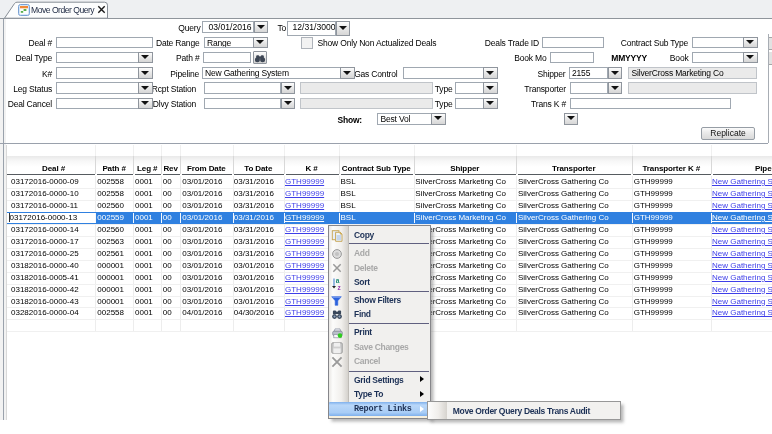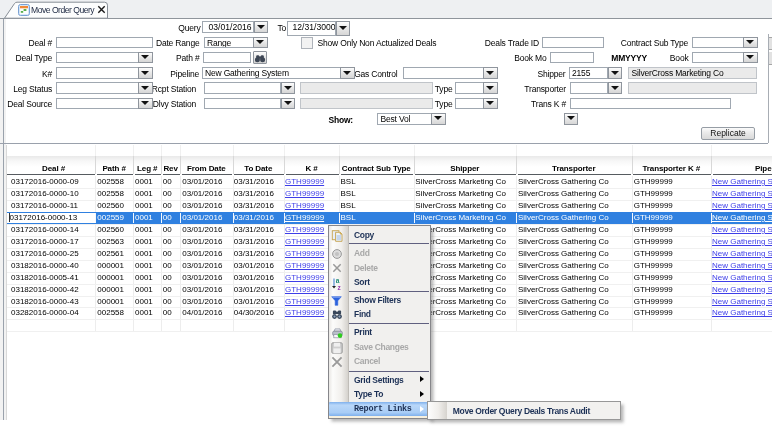--- a/index.html
+++ b/index.html
@@ -136,39 +136,39 @@
 <div class="cb" style="left:454.5px;top:82.4px;width:43.0px;height:11.5px;">
     <div class="cbt" style=""></div>
     <div class="cba"></div>
   </div>
 <div class="lbl" style="right:206px;top:83.9px;">Transporter</div>
 <div class="cb" style="left:569.5px;top:82.4px;width:52.5px;height:11.5px;">
     <div class="cbt" style=""></div>
     <div class="cba"></div>
   </div>
 <div class="gry" style="left:627.5px;top:82.4px;width:129.5px;"></div>
-<div class="lbl" style="right:720px;top:99.2px;">Deal Source</div>
+<div class="lbl" style="right:720px;top:99.2px;">Deal Cancel</div>
 <div class="cb" style="left:56px;top:97.7px;width:96.5px;height:11.5px;">
     <div class="cbt" style=""></div>
     <div class="cba"></div>
   </div>
 <div class="lbl" style="right:576px;top:99.2px;">Dlvy Station</div>
 <div class="cb" style="left:203.5px;top:97.7px;width:91.5px;height:11.5px;">
     <div class="cbt" style=""></div>
     <div class="cba"></div>
   </div>
 <div class="gry" style="left:300px;top:97.7px;width:132.5px;"></div>
 <div class="lbl" style="right:319.5px;top:99.2px;">Type</div>
 <div class="cb" style="left:454.5px;top:97.7px;width:43.0px;height:11.5px;">
     <div class="cbt" style=""></div>
     <div class="cba"></div>
   </div>
 <div class="lbl" style="right:206px;top:99.2px;">Trans K #</div>
 <div class="inp" style="left:570px;top:97.7px;width:161px;"></div>
-<div class="lbl" style="right:419px;top:115.0px;font-weight:bold;">Show:</div>
+<div class="lbl" style="right:410px;top:115.0px;font-weight:bold;">Show:</div>
 <div class="cb" style="left:377px;top:112.5px;width:68.5px;height:12px;">
     <div class="cbt" style="">Best Vol</div>
     <div class="cba"></div>
   </div>
 <div class="cb" style="left:449px;top:112.5px;width:129px;height:12px;">
     <div class="cba"></div>
   </div>
 <div class="ab" style="left:701px;top:127px;width:54px;height:12.5px;background:linear-gradient(#fbfbfb,#e9e9e9 45%,#d9d9d9);border:1px solid #969da5;border-radius:2px;text-align:center;font-size:8.5px;line-height:11.5px;color:#111;">Replicate</div>
 <div class="ab" style="left:95px;top:145px;width:1px;height:11px;background:#f0f0f0;"></div>
 <div class="ab" style="left:133.2px;top:145px;width:1px;height:11px;background:#f0f0f0;"></div>

